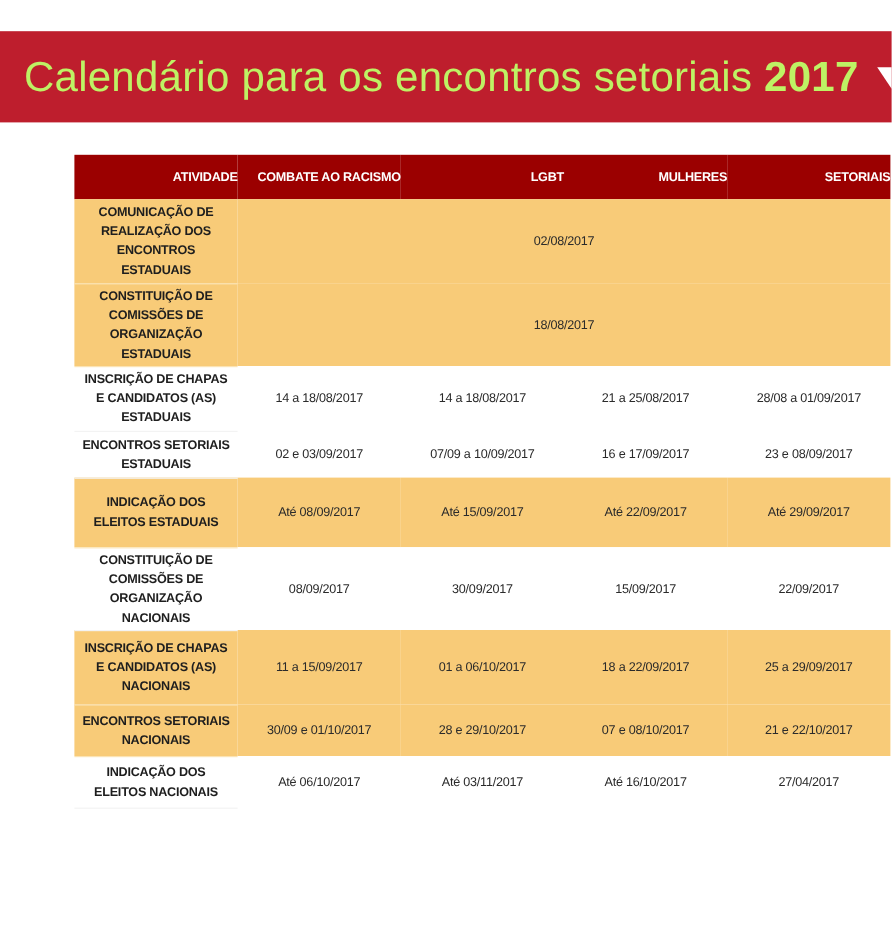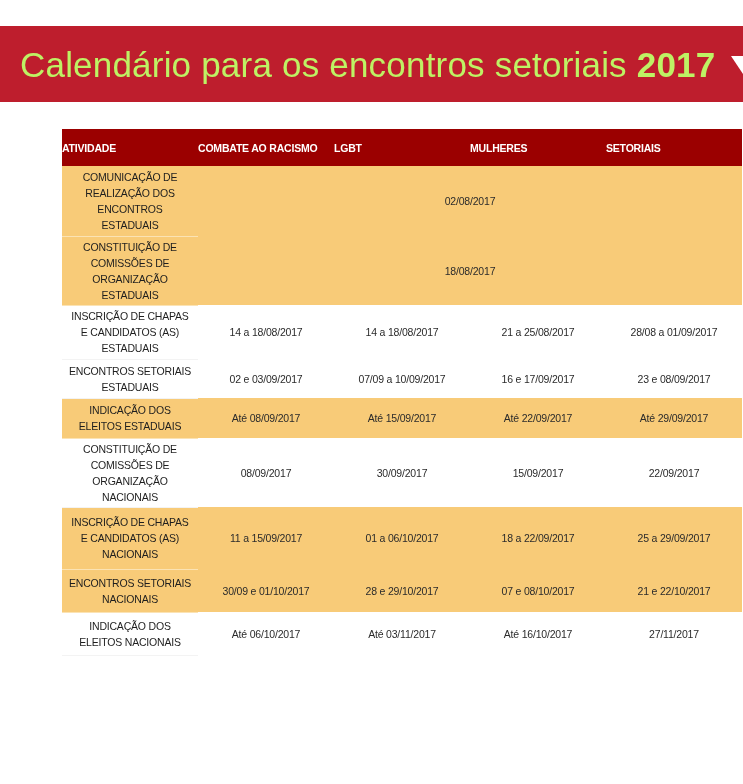--- a/index.html
+++ b/index.html
@@ -55,35 +55,35 @@
       table-layout: fixed;
     }
     col { width: 136px; }
     th {
       background: #9b0000;
       color: #ffffff;
       font-size: 10.5px;
       font-weight: 700;
       height: 37px;
       padding: 0;
-      text-align: left;
+      text-align: right;
       vertical-align: middle;
       letter-spacing: -0.2px;
     }
     td {
       font-size: 10.5px;
       color: #2b2b2b;
       text-align: center;
       vertical-align: middle;
       padding: 0 4px;
       line-height: 16px;
       letter-spacing: -0.2px;
     }
     td.act {
-      font-weight: 400;
+      font-weight: 700;
       color: #1e1e1e;
       padding: 0 6px;
     }
     tr.yellow td { background: #f8cb78; }
     tr.white td { background: #ffffff; }
     tr.yellow td.act { border-bottom: 1px solid #fbe3b4; }
     tr.white td.act { border-bottom: 1px solid #f3f3f3; }
   </style>
 </head>
 <body>
@@ -127,21 +127,21 @@
         <td>21 a 25/08/2017</td>
         <td>28/08 a 01/09/2017</td>
       </tr>
       <tr class="white" style="height:39px">
         <td class="act">ENCONTROS SETORIAIS ESTADUAIS</td>
         <td>02 e 03/09/2017</td>
         <td>07/09 a 10/09/2017</td>
         <td>16 e 17/09/2017</td>
         <td>23 e 08/09/2017</td>
       </tr>
-      <tr class="yellow" style="height:40px">
+      <tr class="yellow" style="height:58px">
         <td class="act">INDICAÇÃO DOS ELEITOS ESTADUAIS</td>
         <td>Até 08/09/2017</td>
         <td>Até 15/09/2017</td>
         <td>Até 22/09/2017</td>
         <td>Até 29/09/2017</td>
       </tr>
       <tr class="white" style="height:69px">
         <td class="act">CONSTITUIÇÃO DE COMISSÕES DE ORGANIZAÇÃO NACIONAIS</td>
         <td>08/09/2017</td>
         <td>30/09/2017</td>
@@ -160,17 +160,17 @@
         <td>30/09 e 01/10/2017</td>
         <td>28 e 29/10/2017</td>
         <td>07 e 08/10/2017</td>
         <td>21 e 22/10/2017</td>
       </tr>
       <tr class="white" style="height:43px">
         <td class="act">INDICAÇÃO DOS ELEITOS NACIONAIS</td>
         <td>Até 06/10/2017</td>
         <td>Até 03/11/2017</td>
         <td>Até 16/10/2017</td>
-        <td>27/11/2017</td>
+        <td>27/04/2017</td>
       </tr>
     </tbody>
   </table>
 </div>
 
 </body></html>

